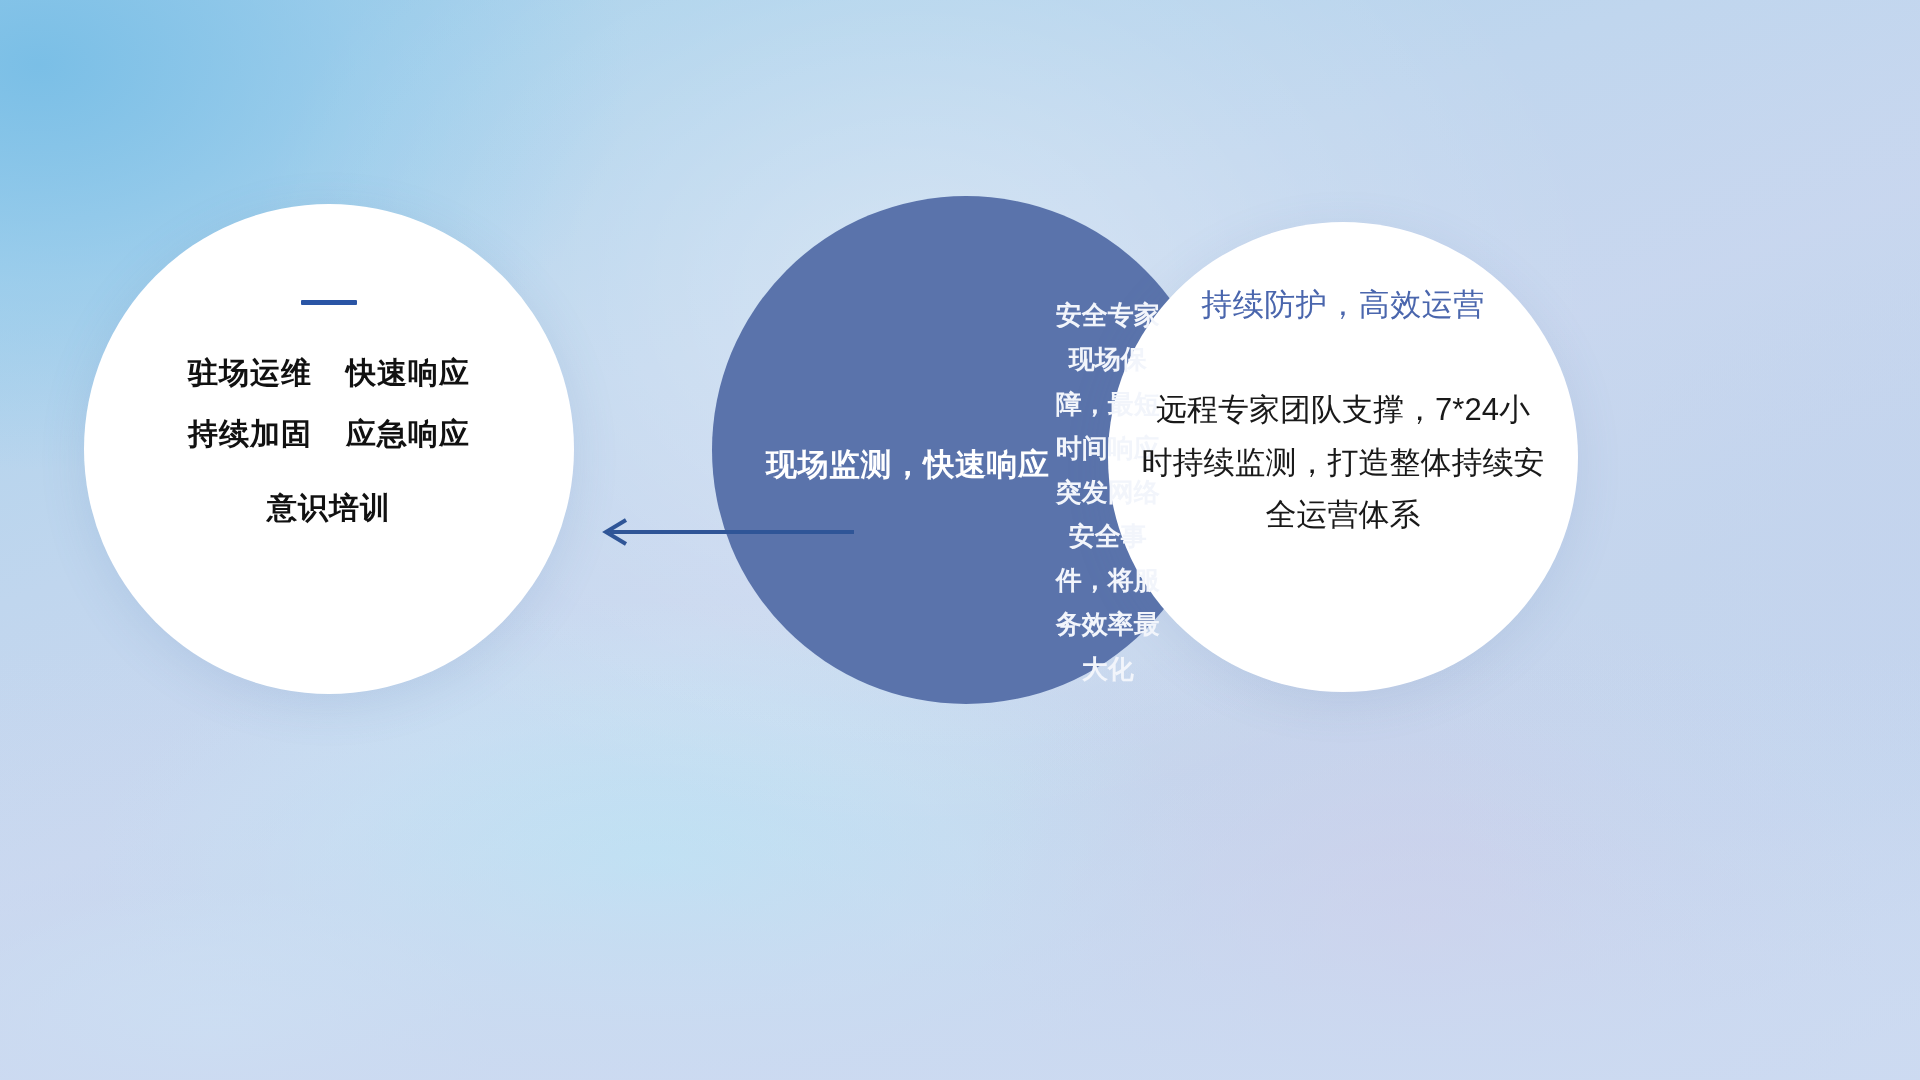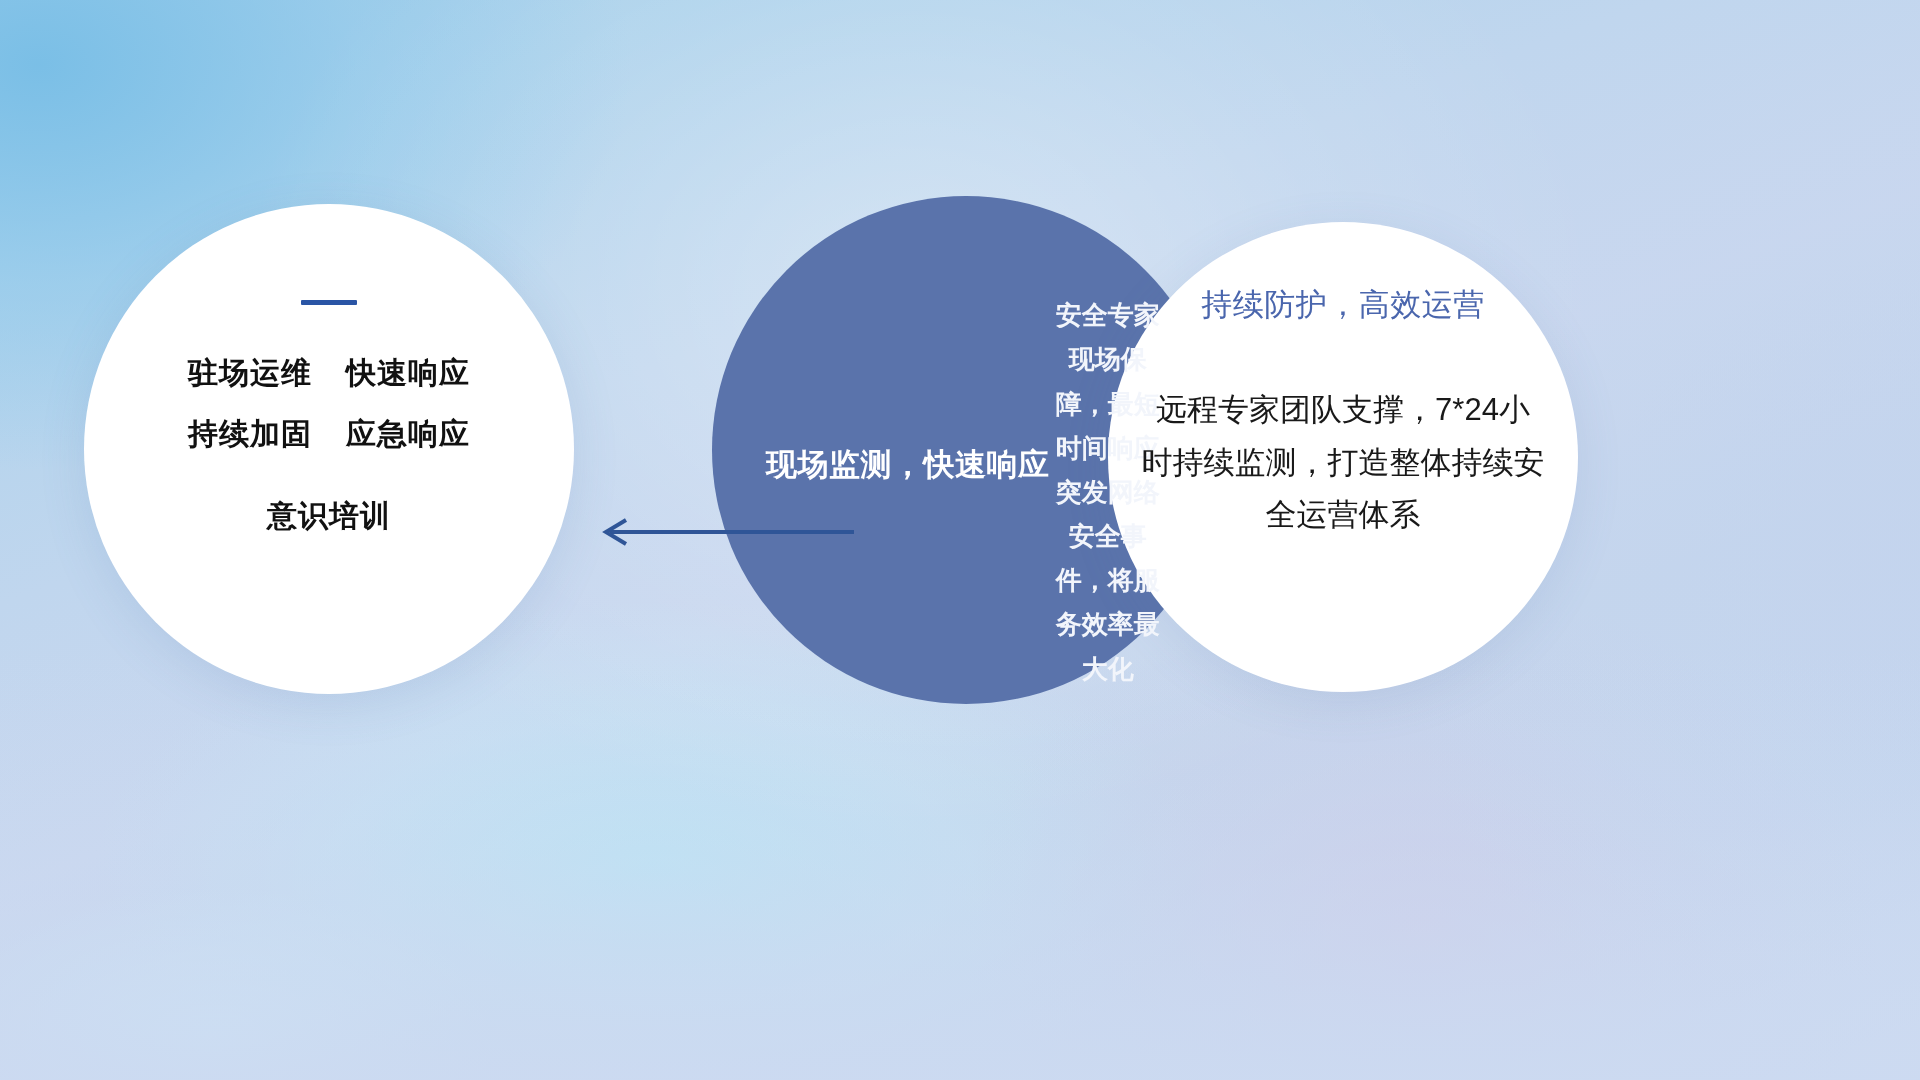--- a/index.html
+++ b/index.html
@@ -138,21 +138,21 @@
     align-items: baseline;
     gap: 34px;
     color: #111111;
     font-size: 30px;
     font-weight: 700;
     letter-spacing: 1px;
     line-height: 1.18;
     margin-bottom: 26px;
     white-space: nowrap;
   }
-  .kw-row.single { margin-top: 20px; }
+  .kw-row.single { margin-top: 12px; }
 
   
   .mid-content {
     position: absolute;
     left: 712px;
     top: 196px;
     width: 508px;
     height: 508px;
     z-index: 7;
     box-sizing: border-box;

